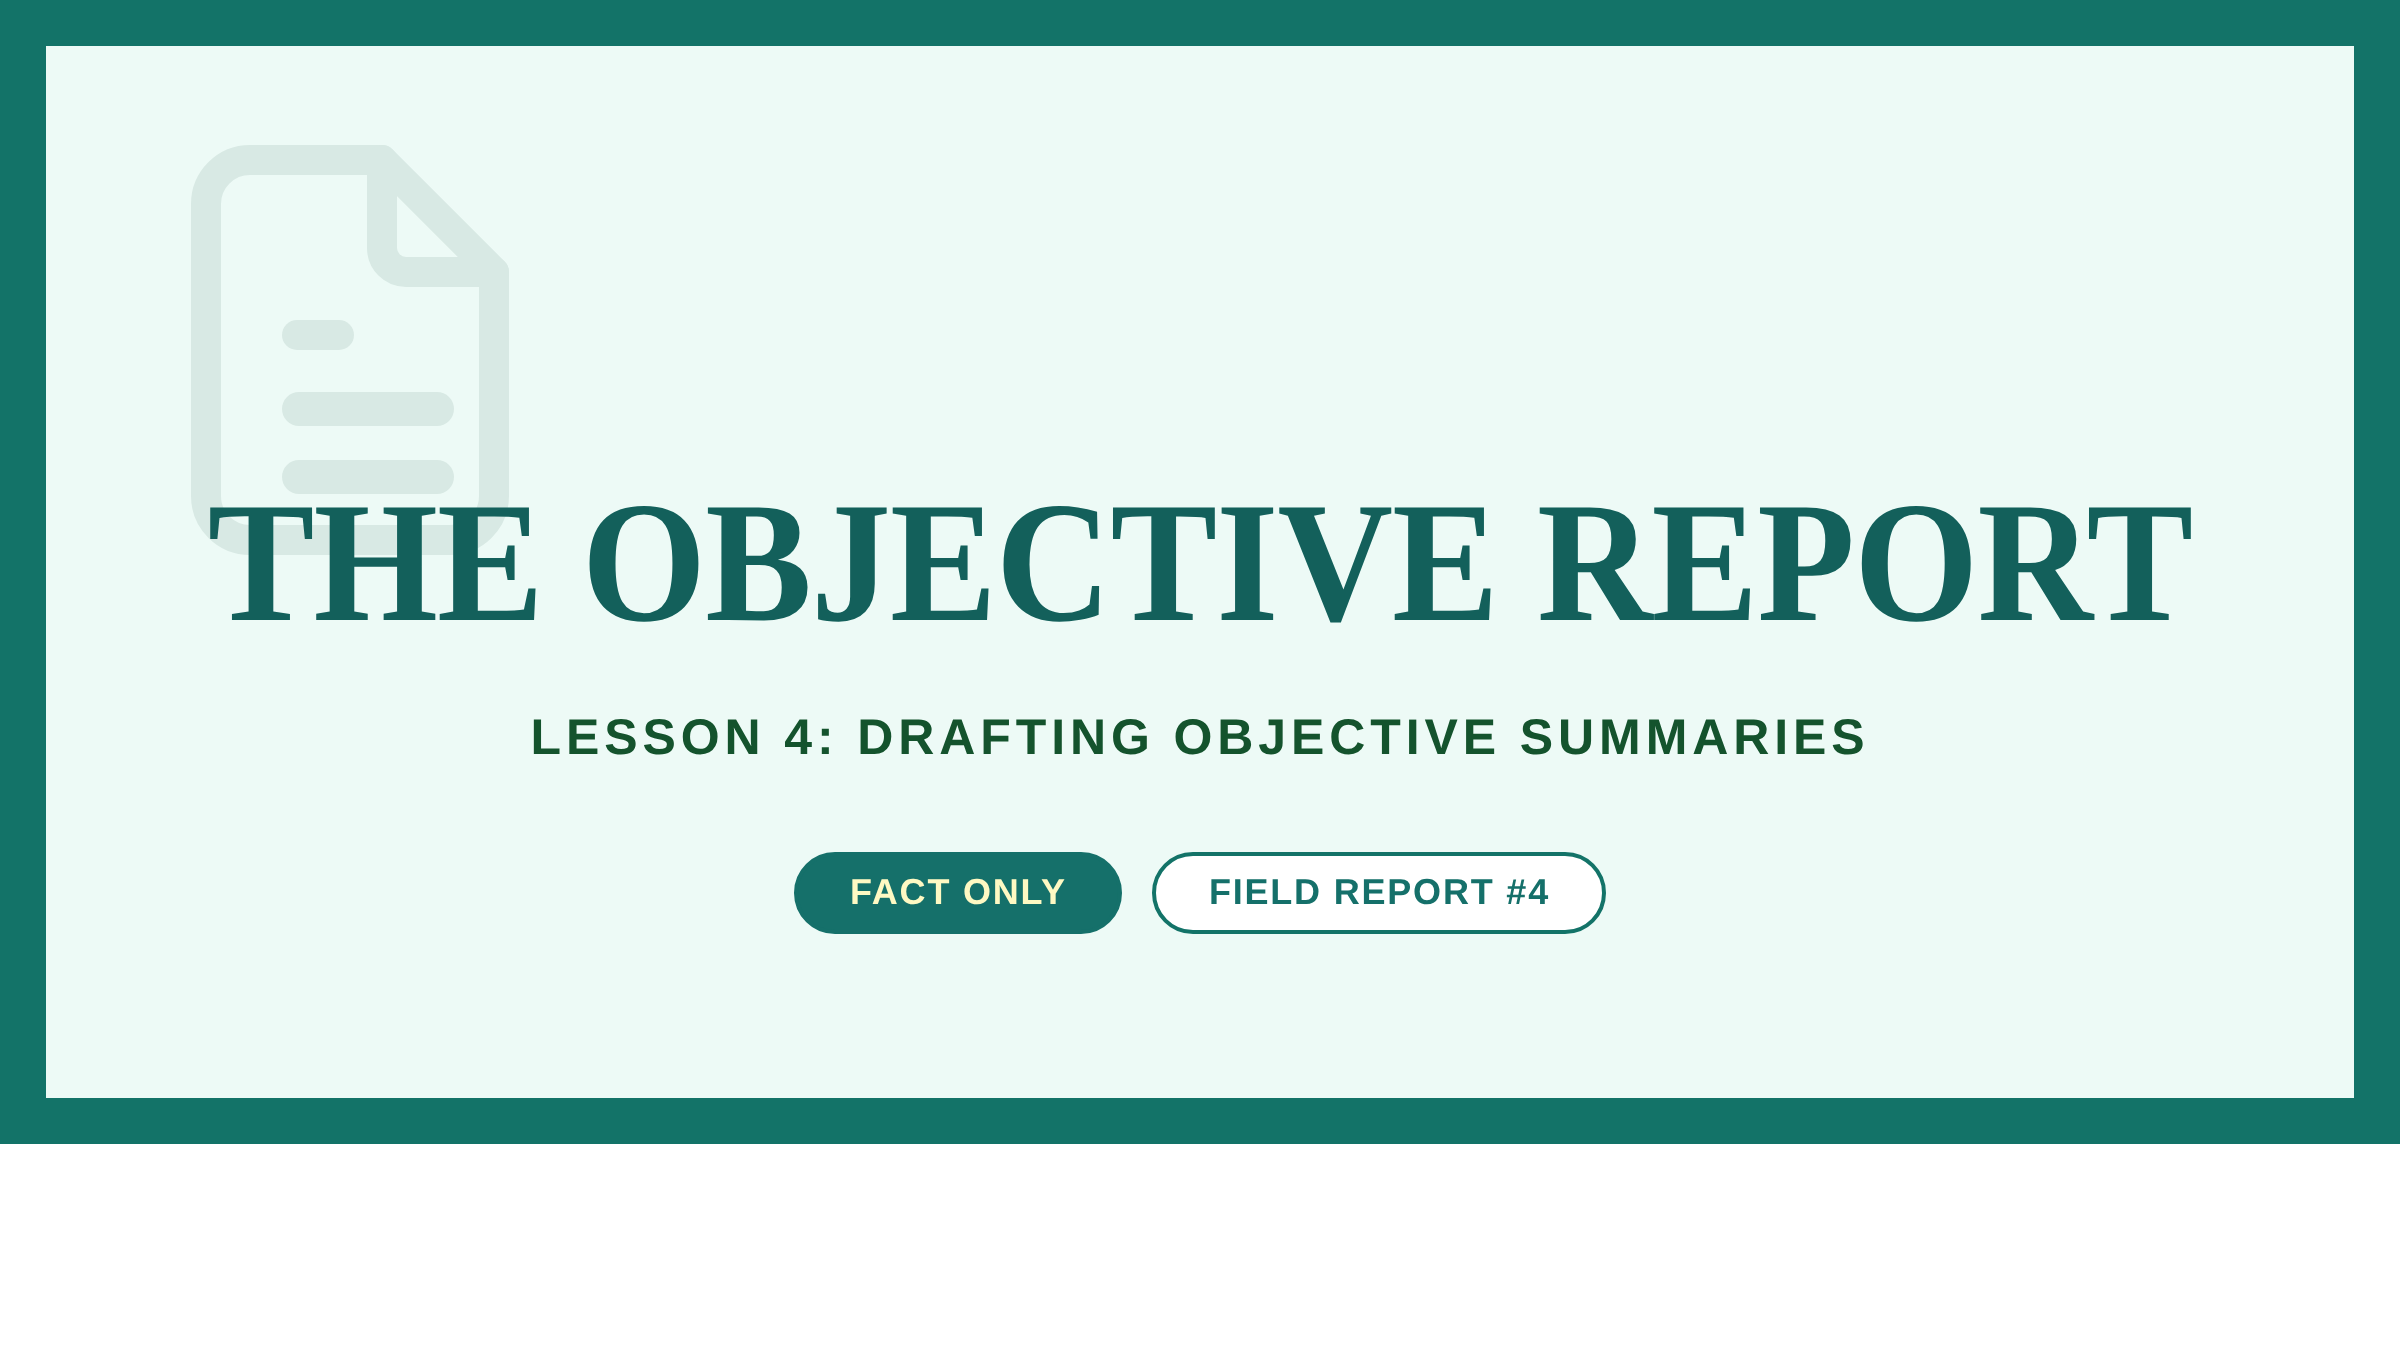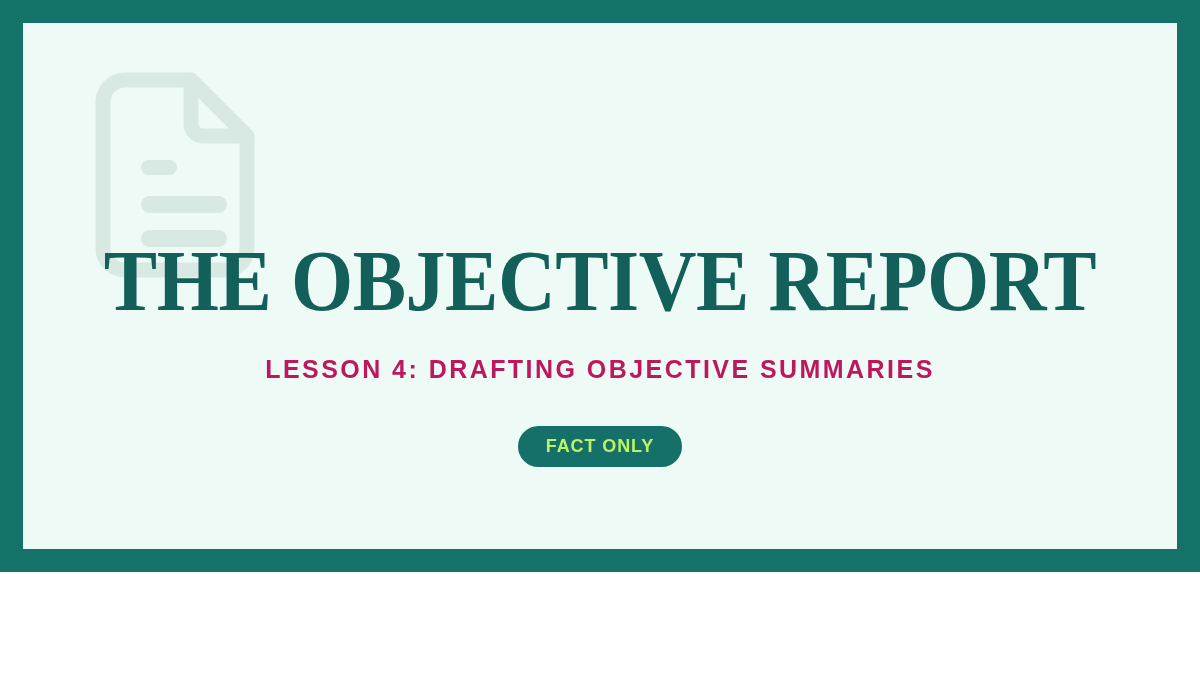--- a/index.html
+++ b/index.html
@@ -73,21 +73,21 @@
     position: absolute;
     top: 331px;
     left: 0;
     right: 0;
     text-align: center;
     font-family: "Liberation Sans", sans-serif;
     font-weight: 700;
     font-size: 25px;
     line-height: 1.2;
     letter-spacing: 2.45px;
-    color: #be185d;
+    color: #14532d;
     white-space: nowrap;
   }
 
   .badges {
     position: absolute;
     top: 403px;
     left: 0;
     right: 0;
     display: flex;
     justify-content: center;
@@ -103,21 +103,21 @@
     box-sizing: border-box;
     border-radius: 999px;
     font-family: "Liberation Sans", sans-serif;
     font-weight: 700;
     font-size: 18px;
     letter-spacing: 0.9px;
     white-space: nowrap;
   }
   .badge-filled {
     background: #15706a;
-    color: #bef264;
+    color: #fef9c3;
     border: 2px solid #15706a;
     padding: 0 26px;
   }
   .badge-outline {
     background: #ffffff;
     color: #15706a;
     border: 2px solid #137368;
     padding: 0 26px;
   }
 </style>
@@ -140,16 +140,17 @@
   </div>
 
   <div class="content">
 
     <h1 class="title">THE OBJECTIVE REPORT</h1>
 
     <p class="subtitle">LESSON 4: DRAFTING OBJECTIVE SUMMARIES</p>
 
     <div class="badges">
       <span class="badge badge-filled">FACT ONLY</span>
+      <span class="badge badge-outline">FIELD REPORT #4</span>
     </div>
 
   </div>
 </div>
 
 </body></html>

